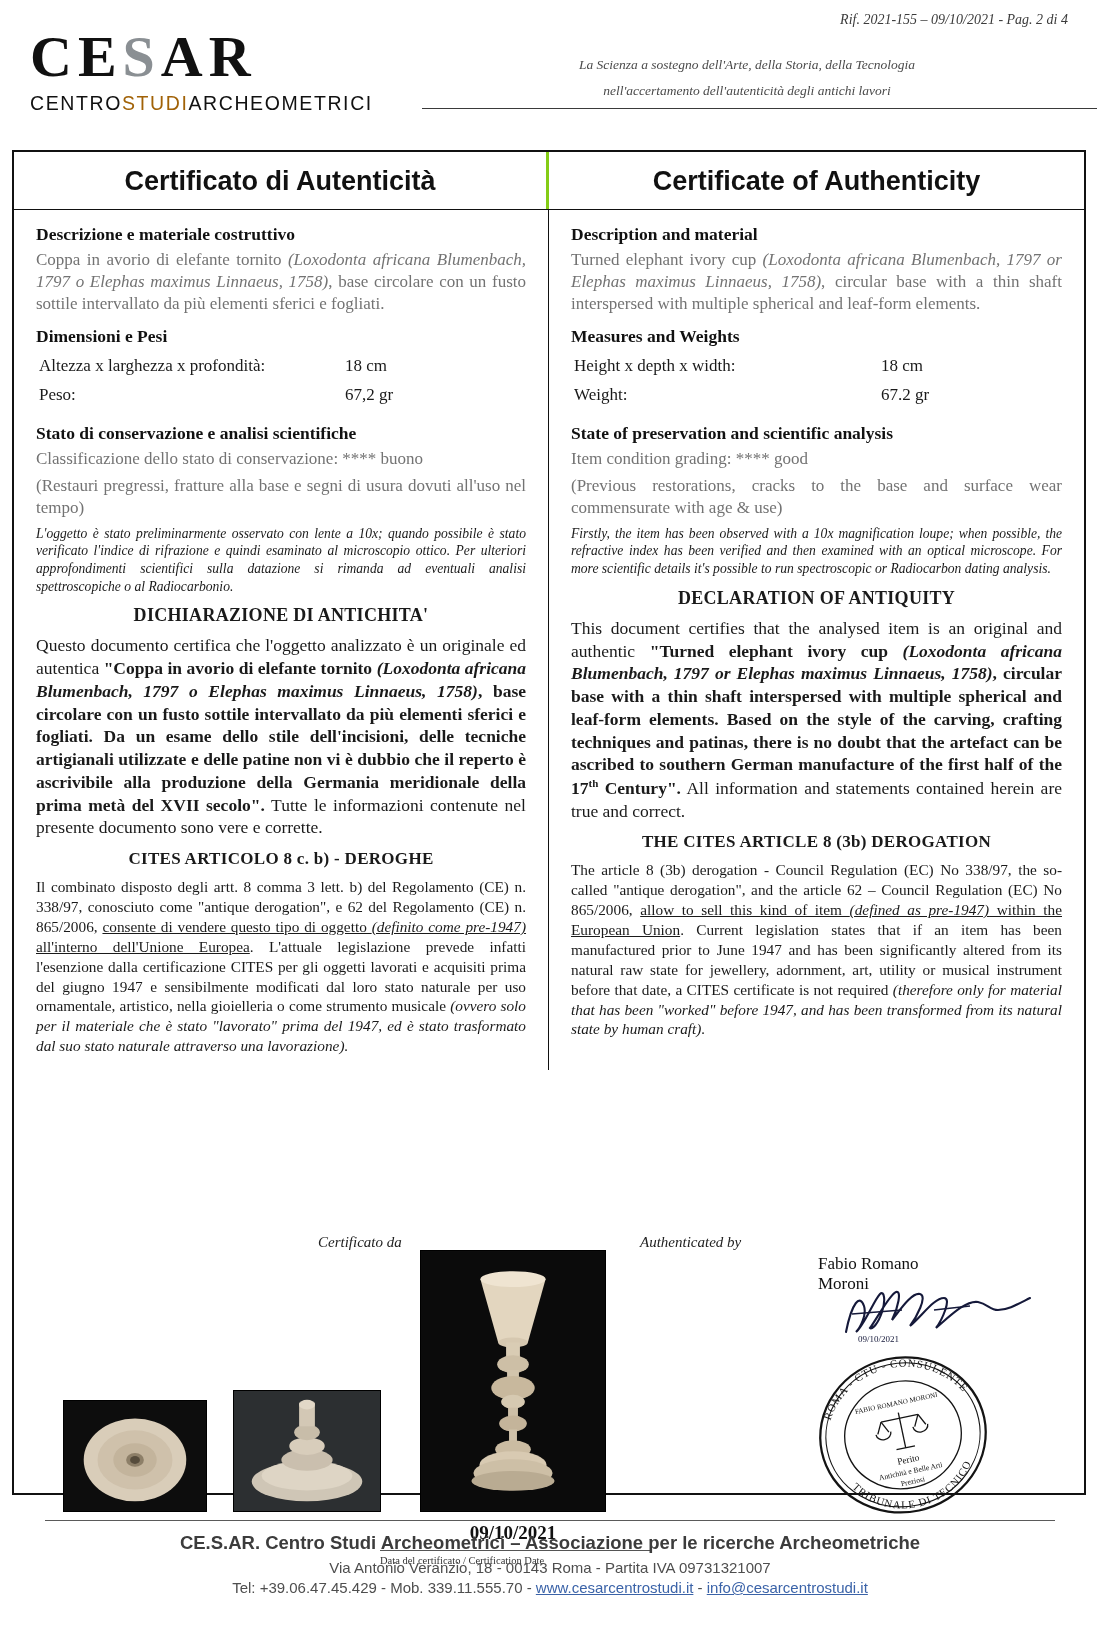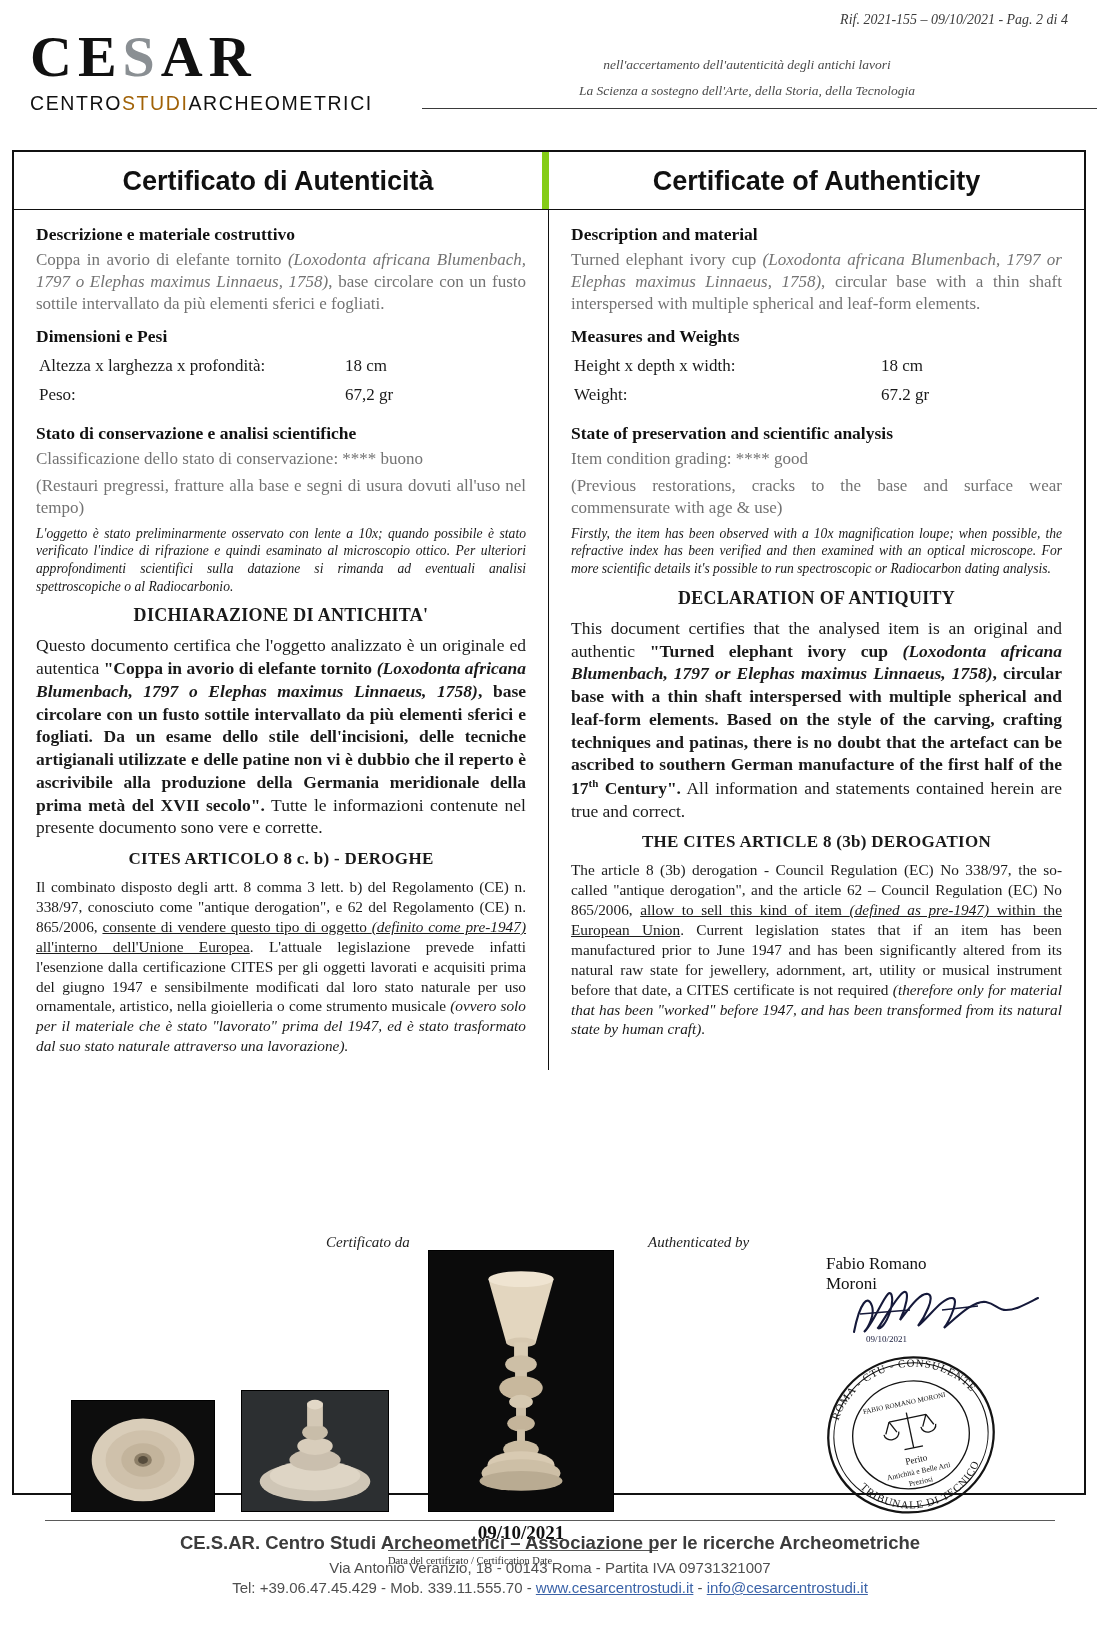--- a/index.html
+++ b/index.html
@@ -49,21 +49,21 @@
     border: 2px solid #111;
   }
   .titles {
     display:flex; border-bottom: 1px solid #111;
   }
   .title-cell {
     width: 50%; text-align:center; padding: 14px 0 12px 0;
     font-family:"Liberation Sans", sans-serif;
     font-size: 27px; font-weight: 700; color:#111;
   }
-  .title-cell.left { border-right: 7px solid #84cc16; }
+  .title-cell.left { border-right: 3px solid #84cc16; }
 
   .cols { display:flex; }
   .col {
     width: 50%; padding: 14px 22px 8px 22px;
   }
   .col.left { border-right: 1px solid #111; }
 
   h3.sec {
     font-family:"Liberation Serif", serif;
     font-weight:700; font-size: 17.5px; margin: 0 0 4px 0; color:#111;
@@ -88,21 +88,21 @@
   h4.center {
     text-align:center; font-family:"Liberation Serif", serif;
     font-weight:700; font-size: 18px; margin: 10px 0 8px 0; letter-spacing:.3px;
   }
   h4.center.small2 { font-size: 17px; }
   p.decl { font-size: 17.5px; line-height: 1.3; text-align: justify; margin:0 0 10px 0;}
   p.cites { font-size: 15.3px; line-height: 1.3; text-align: justify; margin:0 0 6px 0;}
   sup { font-size: 11px; vertical-align: super; }
 
   
-  .sign-zone { position:absolute; left:12px; top: 1080px; width: 926px; height: 263px; }
+  .sign-zone { position:absolute; left:4px; top: 1080px; width: 926px; height: 263px; }
   .cert-da {
     position:absolute; left: 300px; top: 2px; font-style: italic; font-size: 15px; color:#222;
   }
   .auth-by {
     position:absolute; left: 622px; top: 2px; font-style: italic; font-size: 15px; color:#222;
   }
   .signer-name {
     position:absolute; left: 800px; top: 22px; font-size: 17px; color:#111;
   }
   .sign-scribble {
@@ -145,22 +145,22 @@
 
   <div class="header">
     <div class="rif">Rif. 2021-155 – 09/10/2021 - Pag. 2 di 4</div>
 
     <div class="logo-block">
       <div class="logo-main"><span>CE</span><span class="s">S</span><span>AR</span></div>
       <div class="logo-sub"><span>CENTRO</span><span class="gray">STUDI</span><span>ARCHEOMETRICI</span></div>
     </div>
 
     <div class="tagline">
+      <div>La Scienza a sostegno dell'Arte, della Storia, della Tecnologia</div>
       <div>nell'accertamento dell'autenticità degli antichi lavori</div>
-      <div>La Scienza a sostegno dell'Arte, della Storia, della Tecnologia</div>
     </div>
     <div class="tagline-rule"></div>
   </div>
 
   <div class="doc-box">
 
     <div class="titles">
       <div class="title-cell left">Certificato di Autenticità</div>
       <div class="title-cell">Certificate of Authenticity</div>
     </div>

